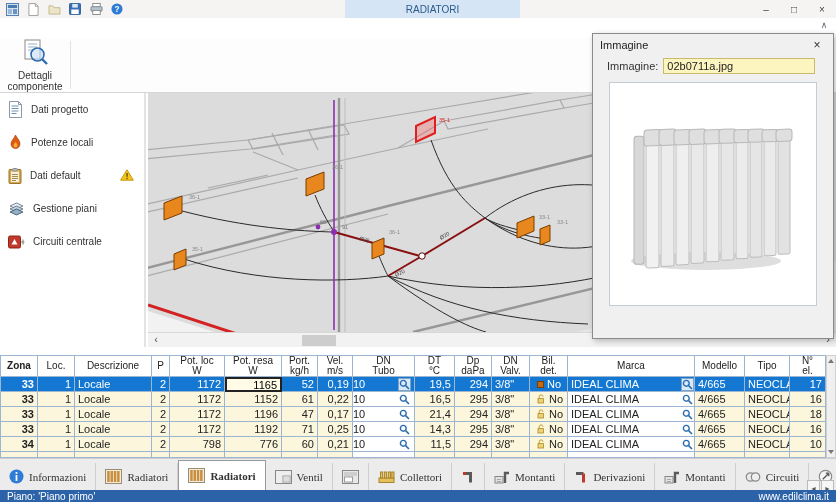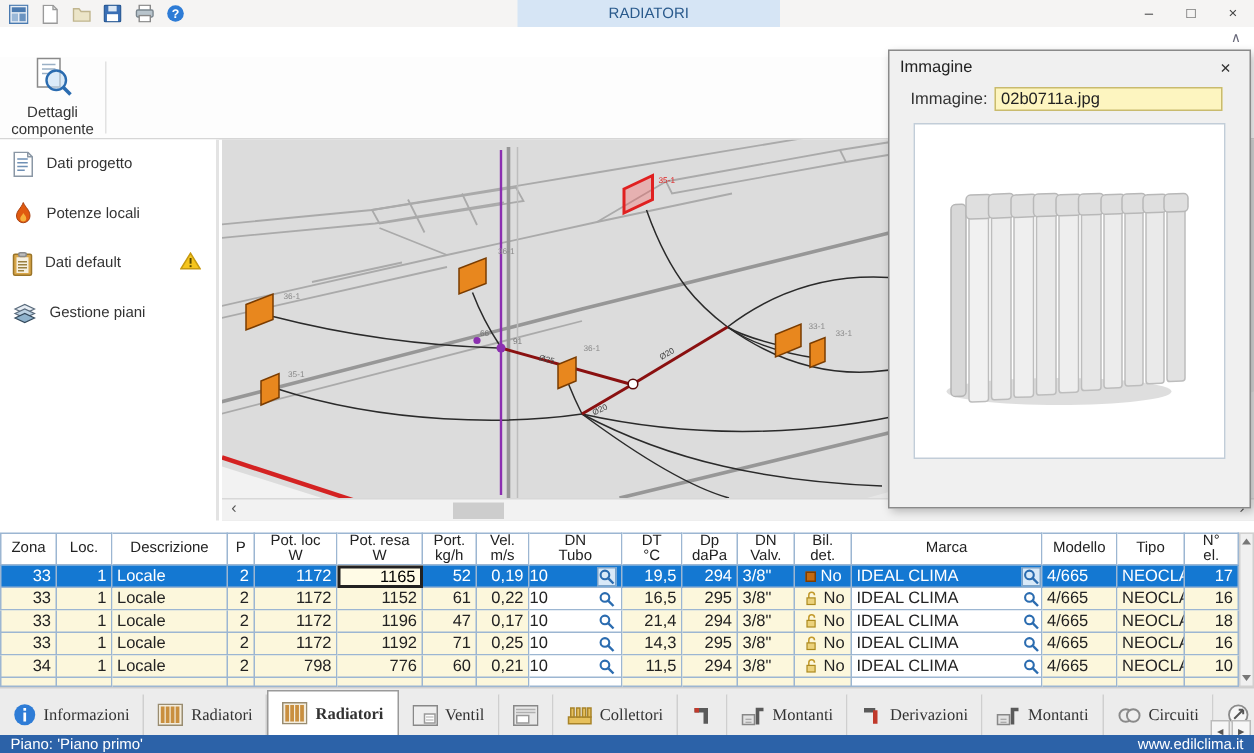--- a/index.html
+++ b/index.html
@@ -52,21 +52,21 @@
   #dialog-imgbox { position:absolute; left:16px; top:48px; width:208px; height:224px; background:#fff; border:1px solid #c2cdd8; display:flex; align-items:center; justify-content:center; }
   #dialog-footer { position:absolute; left:0; bottom:0; width:240px; height:28px; background:linear-gradient(#eaf2fb,#cfe2f6); border-top:1px solid #b9cfe4; }
   #ok-btn { position:absolute; right:9px; top:4px; width:56px; height:19px; border:1px solid #c89b4a; background:linear-gradient(#f4f9fd,#dfeaf6); font-size:11px; color:#333; text-align:center; line-height:17px; }
 
   
   #tablewrap { position:absolute; left:0; top:355px; width:836px; height:103px; background:#fff; display:flex; }
   #grid { width:826px; }
   .trow { display:flex; }
   .tcell { border-right:1px solid #9cb6d2; border-bottom:1px solid #9cb6d2; overflow:hidden; white-space:nowrap; font-size:11px; display:flex; align-items:center; }
   .hrow .tcell { height:22px; background:#fff; border-top:1px solid #9cb6d2; flex-direction:column; justify-content:center; font-size:10px; color:#222; line-height:10px; }
-  .trow .tcell:first-child { border-left:1px solid #9cb6d2; }
+  .trow .tcell:first-child { border-left:1px solid #9cb6d2;font-weight:bold; }
   .drow .tcell { height:15px; background:#fcf7dc; color:#222; }
   .drow .tcell.white { background:#fff; }
   .drow.sel .tcell { background:#1478d2; color:#fff; }
   .tcell.ar { justify-content:flex-end; padding-right:3px; }
   .tcell.al { justify-content:flex-start; padding-left:3px; }
   .editcell { background:#fffbe6 !important; color:#000 !important; border:2px solid #222 !important; height:15px; justify-content:flex-end; padding-right:3px; }
   .qwrap { margin-left:auto; width:13px; height:13px; display:flex; align-items:center; justify-content:center; }
   .sel .qwrap { background:#d8e9f8; border:1px solid #7ba2c8; }
   .lockbox { display:flex; align-items:center; gap:3px; padding-left:4px; }
   .selsq { width:7px; height:7px; background:#c46a10; border:1px solid #7c3d00; }
@@ -212,20 +212,30 @@
         </div>
         <div class="side-item">
           <span style="display: inline-flex;">
             <svg width="17" height="15" viewBox="0 0 17 15">
               <path d="M2 5l6.5-3 6.5 3-6.5 3z" fill="#e6edf4" stroke="#5a6b7c" stroke-width=".8"></path>
               <path d="M2 8l6.5-3 6.5 3-6.5 3z" fill="#bcd1e2" stroke="#5a6b7c" stroke-width=".8"></path>
               <path d="M2 11l6.5-3 6.5 3-6.5 3z" fill="#8fb2cc" stroke="#34495c" stroke-width=".8"></path>
             </svg>
           </span>
           <span class="slbl">Gestione piani</span>
+        </div>
+        <div class="side-item">
+          <span style="display: inline-flex;">
+            <svg width="17" height="14" viewBox="0 0 17 14">
+              <rect x="0.5" y="1" width="12" height="12" rx="1.5" fill="#c0392b" stroke="#8d2418"></rect>
+              <path d="M6.5 4l3 5.5h-6z" fill="#fff"></path>
+              <path d="M13 7h3.5M15 4.5v5" stroke="#8a8a8a" stroke-width="1.2" fill="none"></path>
+            </svg>
+          </span>
+          <span class="slbl">Circuiti centrale</span>
         </div>
       </div>
   </div>
 
   <div id="canvas">
     <svg width="688" height="239" viewBox="0 0 688 239">
       <rect x="0" y="0" width="688" height="239" fill="#dcdcdc"></rect>
       <polygon points="430,239 688,168 688,239" fill="#e6e6e6"></polygon>
       <polygon points="0,218 95,248 0,248" fill="#f2f2f2"></polygon>
 

